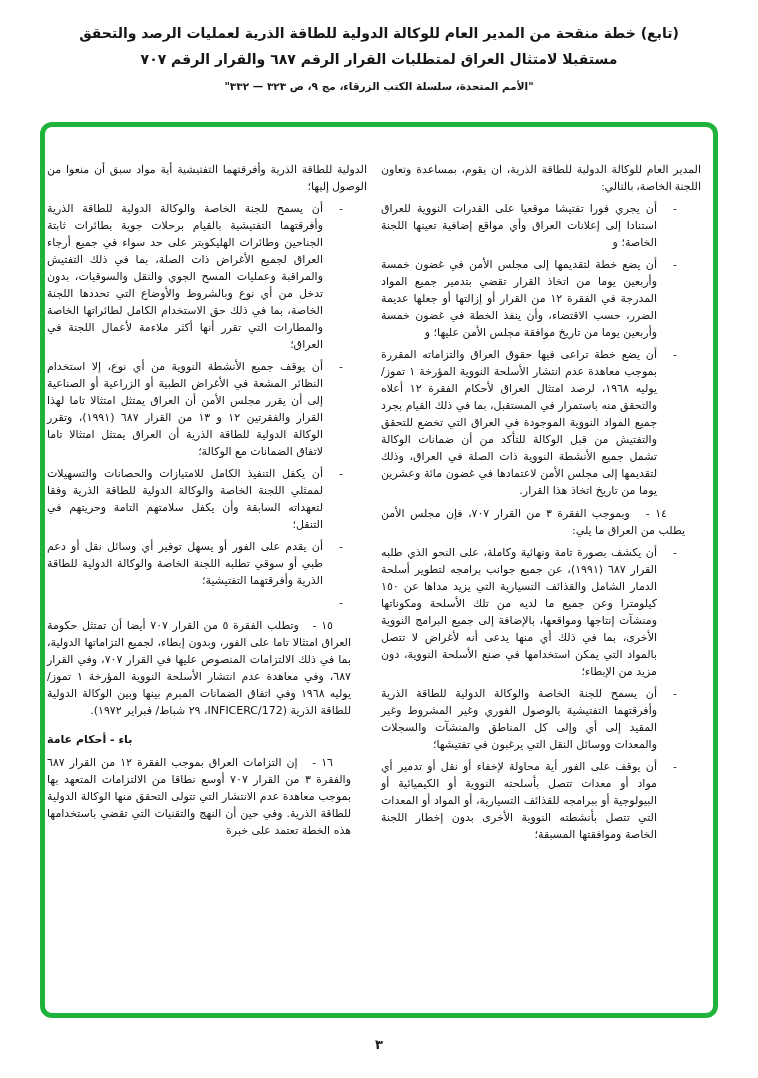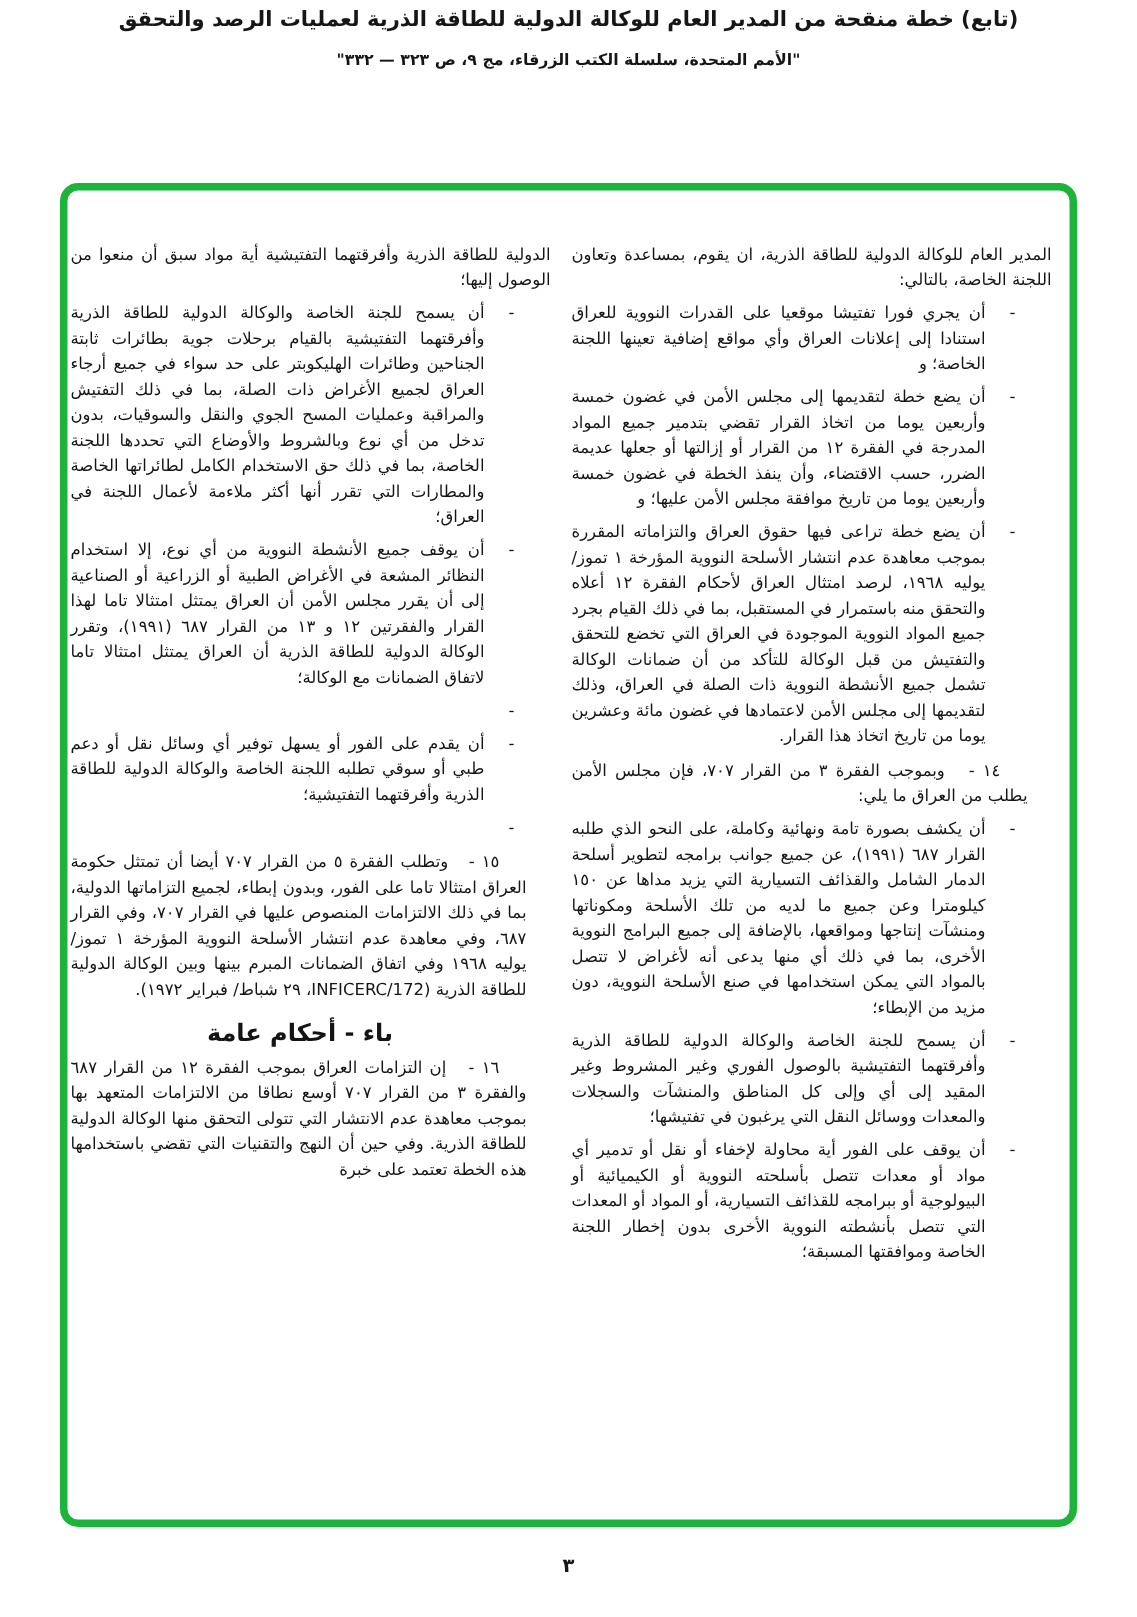--- a/index.html
+++ b/index.html
@@ -1,49 +1,50 @@
 <!DOCTYPE html>
 <html lang="ar"><head>
 <meta charset="utf-8">
 <style>
   html,body{margin:0;padding:0;}
   body{
     width:758px;height:1078px;background:#ffffff;position:relative;
     font-family:"DejaVu Sans", sans-serif;color:#161616;overflow:hidden;
   }
-  .doc-header{direction:rtl;text-align:center;font-weight:bold;}
+  .doc-header{direction:rtl;text-align:center;padding-top:20px;font-weight:bold;}
   .h-line1,.h-line2{font-size:14px;line-height:26px;}
   .h-line3{font-size:10.5px;line-height:16px;margin-top:6px;}
   .frame{
     position:absolute;left:40px;top:122px;width:678px;height:896px;
     box-sizing:border-box;border:5px solid #1eb43c;border-radius:12px;background:#fff;
   }
   .columns{
     direction:rtl;display:flex;gap:14px;padding:34px 12px 0 12px;box-sizing:border-box;
   }
   .col{
     width:320px;flex:0 0 320px;font-size:11px;line-height:17px;
     text-align:justify;text-justify:inter-word;color:#141414;
   }
-  .intro{margin:0 0 5px 0;}
+  .intro{margin:0 0 5px 0;font-family:Liberation Serif, serif;}
   .bullet{display:flex;margin:2px 0 5px 0;}
   .dash{flex:0 0 44px;box-sizing:border-box;padding-right:24px;}
   .btext{flex:1;display:block;}
   .numbered{margin:6px 16px 5px 0;text-indent:18px;}
-  .section-header{font-weight:bold;font-size:16px;margin:12px 0 6px 0;text-indent:14px;text-align:center;}
+  .section-header{font-weight:bold;font-size:11px;margin:12px 0 6px 0;text-indent:14px;text-align:left;}
   .page-number{
     position:absolute;left:0;bottom:26px;width:758px;text-align:center;
     font-size:13px;font-weight:bold;direction:rtl;
   }
 </style>
 </head>
 <body>
 
 <div class="doc-header">
   <div class="h-line1">(تابع) خطة منقحة من المدير العام للوكالة الدولية للطاقة الذرية لعمليات الرصد والتحقق</div>
+  <div class="h-line2">مستقبلا لامتثال العراق لمتطلبات القرار الرقم ٦٨٧ والقرار الرقم ٧٠٧</div>
   <div class="h-line3">"الأمم المتحدة، سلسلة الكتب الزرقاء، مج ٩، ص ٣٢٣ — ٣٣٢"</div>
 </div>
 
 <div class="frame" style="border-color: rgb(30, 180, 60);">
   <div class="columns">
 
     <div class="col">
       <p class="intro">المدير العام للوكالة الدولية للطاقة الذرية، ان يقوم، بمساعدة وتعاون اللجنة الخاصة، بالتالي:</p>
 
       <div class="bullet">
@@ -81,20 +82,21 @@
       <div class="bullet">
         <span class="dash">-</span>
         <div class="btext">أن يسمح للجنة الخاصة والوكالة الدولية للطاقة الذرية وأفرقتهما التفتيشية بالقيام برحلات جوية بطائرات ثابتة الجناحين وطائرات الهليكوبتر على حد سواء في جميع أرجاء العراق لجميع الأغراض ذات الصلة، بما في ذلك التفتيش والمراقبة وعمليات المسح الجوي والنقل والسوقيات، بدون تدخل من أي نوع وبالشروط والأوضاع التي تحددها اللجنة الخاصة، بما في ذلك حق الاستخدام الكامل لطائراتها الخاصة والمطارات التي تقرر أنها أكثر ملاءمة لأعمال اللجنة في العراق؛</div>
       </div>
       <div class="bullet">
         <span class="dash">-</span>
         <div class="btext">أن يوقف جميع الأنشطة النووية من أي نوع، إلا استخدام النظائر المشعة في الأغراض الطبية أو الزراعية أو الصناعية إلى أن يقرر مجلس الأمن أن العراق يمتثل امتثالا تاما لهذا القرار والفقرتين ١٢ و ١٣ من القرار ٦٨٧ (١٩٩١)، وتقرر الوكالة الدولية للطاقة الذرية أن العراق يمتثل امتثالا تاما لاتفاق الضمانات مع الوكالة؛</div>
       </div>
       <div class="bullet">
         <span class="dash">-</span>
+        <div class="btext">أن يكفل التنفيذ الكامل للامتيازات والحصانات والتسهيلات لممثلي اللجنة الخاصة والوكالة الدولية للطاقة الذرية وفقا لتعهداته السابقة وأن يكفل سلامتهم التامة وحريتهم في التنقل؛</div>
       </div>
       <div class="bullet">
         <span class="dash">-</span>
         <div class="btext">أن يقدم على الفور أو يسهل توفير أي وسائل نقل أو دعم طبي أو سوقي تطلبه اللجنة الخاصة والوكالة الدولية للطاقة الذرية وأفرقتهما التفتيشية؛</div>
       </div>
       <div class="bullet">
         <span class="dash">-</span>
       </div>
 
       <p class="numbered">١٥ -&nbsp;&nbsp;&nbsp;وتطلب الفقرة ٥ من القرار ٧٠٧ أيضا أن تمتثل حكومة العراق امتثالا تاما على الفور، وبدون إبطاء، لجميع التزاماتها الدولية، بما في ذلك الالتزامات المنصوص عليها في القرار ٧٠٧، وفي القرار ٦٨٧، وفي معاهدة عدم انتشار الأسلحة النووية المؤرخة ١ تموز/ يوليه ١٩٦٨ وفي اتفاق الضمانات المبرم بينها وبين الوكالة الدولية للطاقة الذرية (INFICERC/172، ٢٩ شباط/ فبراير ١٩٧٢).</p>

